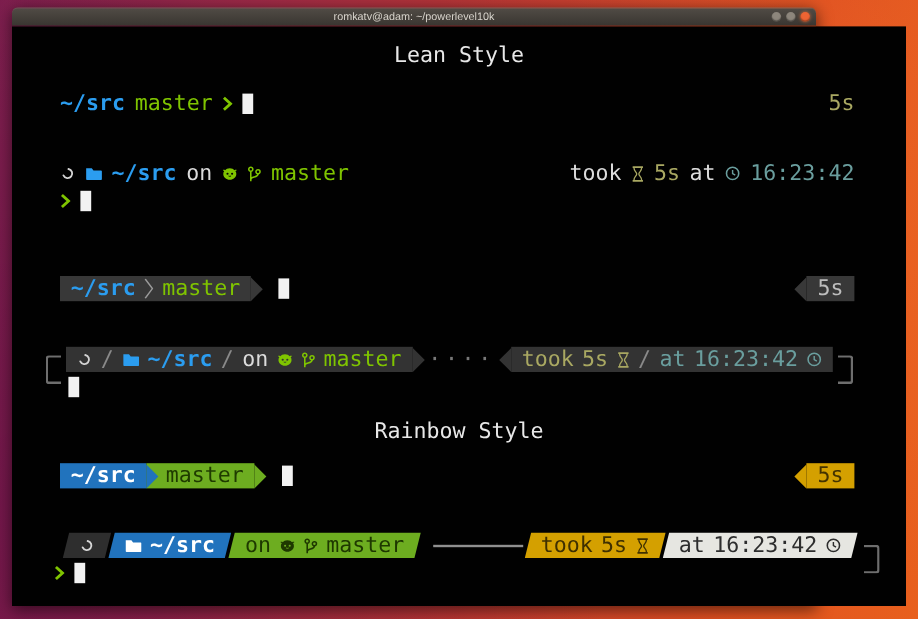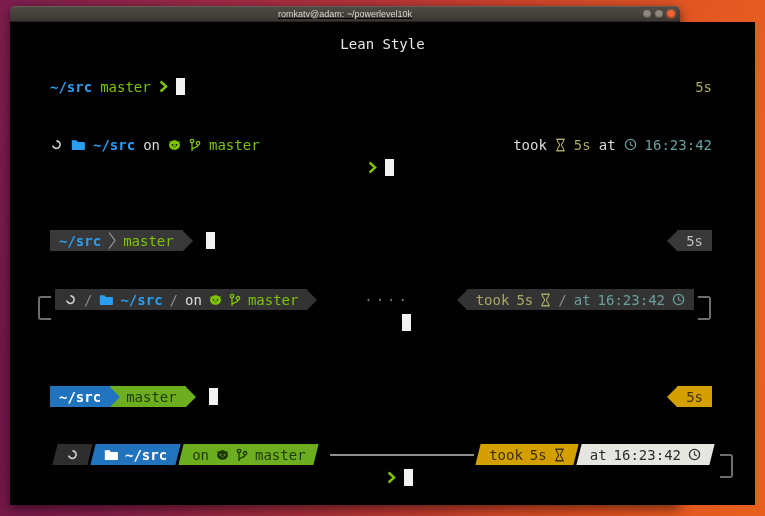--- a/index.html
+++ b/index.html
@@ -3,34 +3,34 @@
 <meta charset="utf-8">
 <style>
   html,body{margin:0;padding:0;}
   body{width:765px;height:516px;overflow:hidden;font-family:"DejaVu Sans Mono",monospace;}
   .desktop{position:relative;width:765px;height:516px;
     background:
       radial-gradient(circle at 88% 30%, rgba(255,130,50,.22), transparent 45%),
       radial-gradient(circle at 6% 85%, rgba(70,0,70,.38), transparent 55%),
       linear-gradient(100deg,#7e1f4e 0%,#9e2a47 25%,#c43b30 55%,#de4f21 80%,#e8601d 100%);}
   .window{position:absolute;left:10px;top:6px;width:670px;height:499px;
-    border-radius:6px 6px 0 0;box-shadow:0 3px 12px rgba(0,0,0,.55);text-decoration:underline;}
+    border-radius:6px 6px 0 0;box-shadow:0 3px 12px rgba(0,0,0,.55);}
   .titlebar{height:16px;background:linear-gradient(#504b45,#3a3631);
     border-top:1px solid #635d55;border-bottom:1px solid #262320;border-radius:5px 5px 0 0;
     display:flex;align-items:center;justify-content:center;position:relative;box-sizing:border-box;}
   .title{font-family:"Liberation Sans",sans-serif;font-size:9px;color:#d8d4cc;line-height:1;}
   .controls{position:absolute;right:5px;top:3px;display:flex;gap:4px;}
   .wbtn{width:8px;height:8px;border-radius:50%;}
   .wbtn.min,.wbtn.max{background:#8d867c;box-shadow:inset 0 -1px 1px rgba(0,0,0,.45);}
   .wbtn.close{background:#ee6433;box-shadow:0 0 3px rgba(255,120,60,.8), inset 0 -1px 1px rgba(0,0,0,.35);}
   .terminal{position:absolute;left:0;top:16px;width:745px;height:483px;background:#010101;
-    font-size:14px;color:#dcdcdc;}
+    font-size:18px;color:#dcdcdc;}
   .row,.block{position:absolute;left:0;right:0;}
   .heading{position:absolute;left:0;width:100%;text-align:center;color:#e8e8e8;}
-  .line{display:flex;align-items:center;height:21px;gap:8px;justify-content:center;}
+  .line{display:flex;align-items:center;height:21px;gap:8px;}
   .g0{gap:0;}
   .spacer{flex:1;}
   .b{font-weight:bold;}
   .blue{color:#2b9df0;}
   .grn{color:#7fc400;}
   .fg{color:#dcdcdc;}
   .olive{color:#a9a862;}
   .teal{color:#6a9e9e;}
   .grey{color:#d2d2d2;}
   .lgrey{color:#bdbdbd;}
@@ -230,20 +230,21 @@
                 </svg>
               </span>
           </div>
         </div>
         <div class="line" style="margin:2px 0 0 47px">
           <span class="cursor"></span>
         </div>
         <div class="bracket br"></div>
       </div>
 
+      <div class="heading" style="top:327px">Rainbow Style</div>
 
       <div class="row" style="top:364px">
         <div class="line g0 ml40">
           <div class="pseg" style="--bg:#2173bd;color:#ffffff">
             <span class="b">~/src</span>
           </div>
           <div class="arr r" style="--c:#2173bd"></div>
           <div class="pseg over" style="--bg:#6dad20;color:#1f3b00">
             <span>master</span>
           </div>

